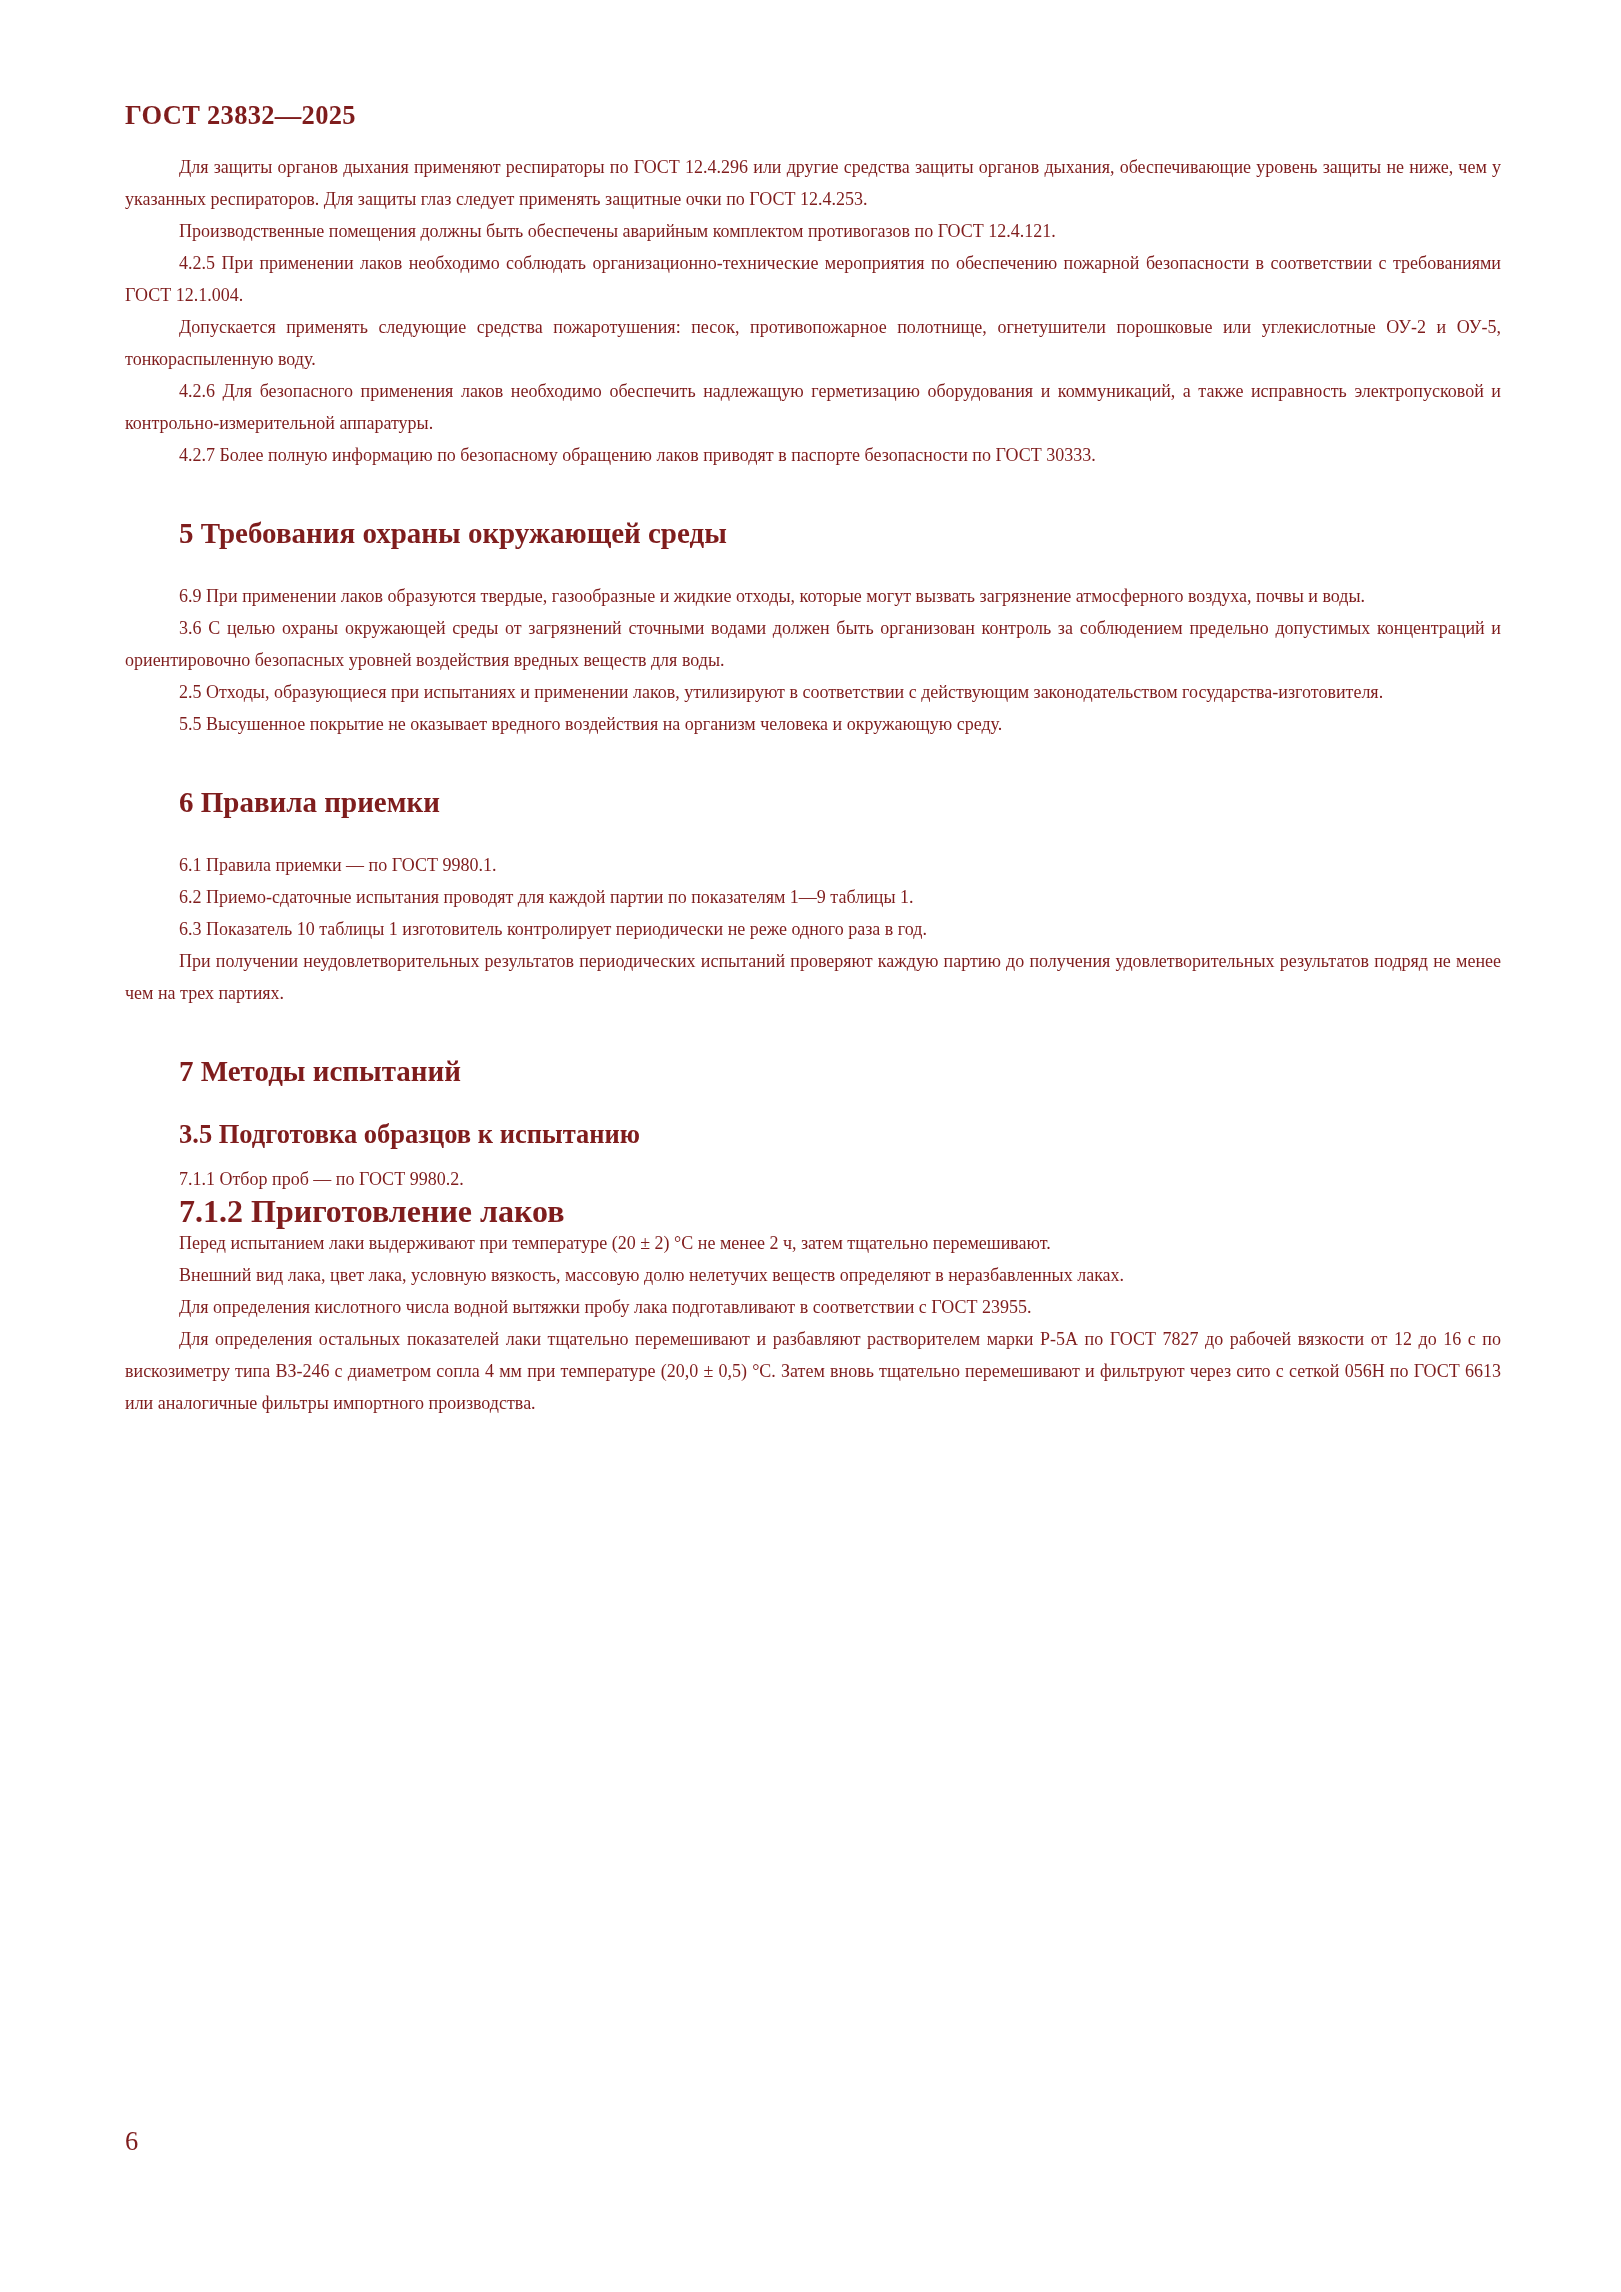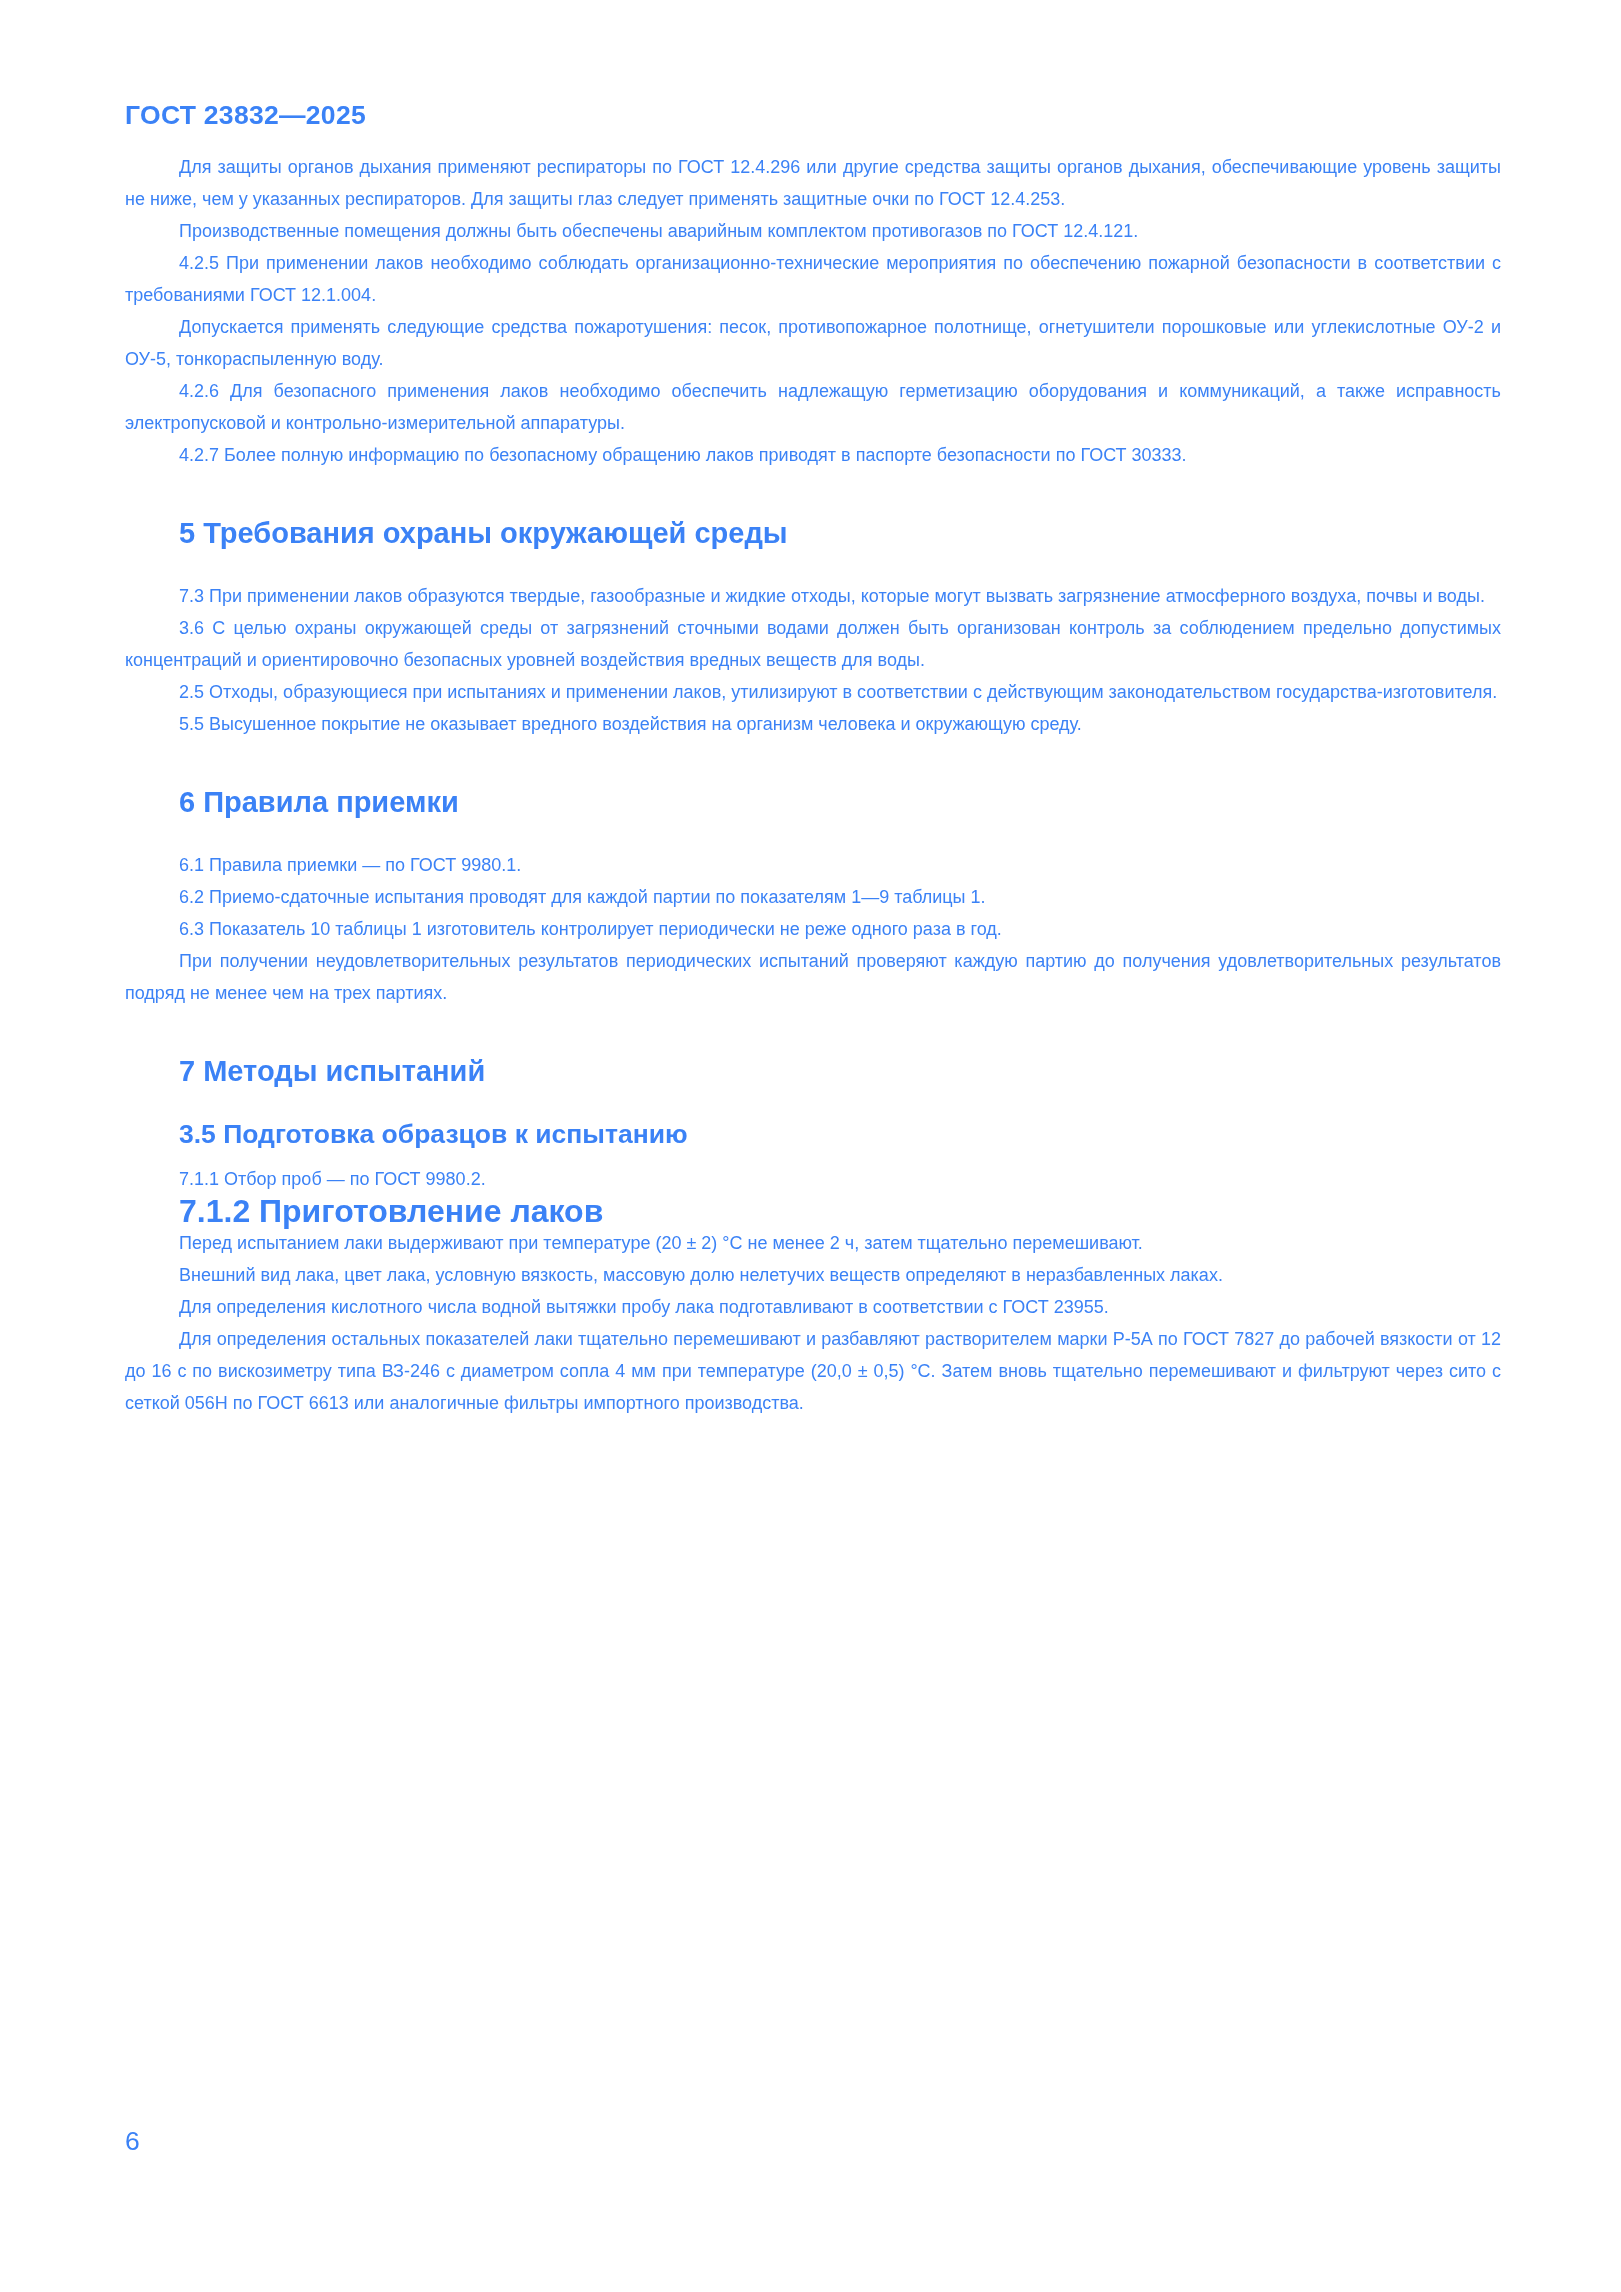--- a/index.html
+++ b/index.html
@@ -2,22 +2,22 @@
 <html lang="ru"><head>
 <meta charset="utf-8">
 <style>
   * { box-sizing: border-box; }
   html, body { margin: 0; padding: 0; background: #ffffff; }
   .page {
     position: relative;
     width: 1621px;
     height: 2293px;
     background: #ffffff;
-    font-family: Liberation Sans, sans-serif;
-    color: #3b82f6;
+    font-family: Liberation Serif, serif;
+    color: #7f1d1d;
     padding: 100px 120px 0 125px;
     overflow: hidden;
   }
   .doc-header {
     font-size: 26.5px;
     font-weight: 700;
     margin: 0 0 19.6px 0;
     letter-spacing: 0.3px;
   }
   .para {
@@ -61,21 +61,21 @@
   <div class="doc-header">ГОСТ 23832—2025</div>
 
   <p class="para">Для защиты органов дыхания применяют респираторы по ГОСТ 12.4.296 или другие средства защиты органов дыхания, обеспечивающие уровень защиты не ниже, чем у указанных респираторов. Для защиты глаз следует применять защитные очки по ГОСТ 12.4.253.</p>
   <p class="para">Производственные помещения должны быть обеспечены аварийным комплектом противогазов по ГОСТ 12.4.121.</p>
   <p class="para">4.2.5 При применении лаков необходимо соблюдать организационно-технические мероприятия по обеспечению пожарной безопасности в соответствии с требованиями ГОСТ 12.1.004.</p>
   <p class="para">Допускается применять следующие средства пожаротушения: песок, противопожарное полотнище, огнетушители порошковые или углекислотные ОУ-2 и ОУ-5, тонкораспыленную воду.</p>
   <p class="para">4.2.6 Для безопасного применения лаков необходимо обеспечить надлежащую герметизацию оборудования и коммуникаций, а также исправность электропусковой и контрольно-измерительной аппаратуры.</p>
   <p class="para">4.2.7 Более полную информацию по безопасному обращению лаков приводят в паспорте безопасности по ГОСТ 30333.</p>
 
   <h2 class="section-title">5 Требования охраны окружающей среды</h2>
-  <p class="para">7.3 При применении лаков образуются твердые, газообразные и жидкие отходы, которые могут вызвать загрязнение атмосферного воздуха, почвы и воды.</p>
+  <p class="para">6.9 При применении лаков образуются твердые, газообразные и жидкие отходы, которые могут вызвать загрязнение атмосферного воздуха, почвы и воды.</p>
   <p class="para">3.6 С целью охраны окружающей среды от загрязнений сточными водами должен быть организован контроль за соблюдением предельно допустимых концентраций и ориентировочно безопасных уровней воздействия вредных веществ для воды.</p>
   <p class="para">2.5 Отходы, образующиеся при испытаниях и применении лаков, утилизируют в соответствии с действующим законодательством государства-изготовителя.</p>
   <p class="para">5.5 Высушенное покрытие не оказывает вредного воздействия на организм человека и окружающую среду.</p>
 
   <h2 class="section-title">6 Правила приемки</h2>
   <p class="para">6.1 Правила приемки — по ГОСТ 9980.1.</p>
   <p class="para">6.2 Приемо-сдаточные испытания проводят для каждой партии по показателям 1—9 таблицы 1.</p>
   <p class="para">6.3 Показатель 10 таблицы 1 изготовитель контролирует периодически не реже одного раза в год.</p>
   <p class="para">При получении неудовлетворительных результатов периодических испытаний проверяют каждую партию до получения удовлетворительных результатов подряд не менее чем на трех партиях.</p>
 

